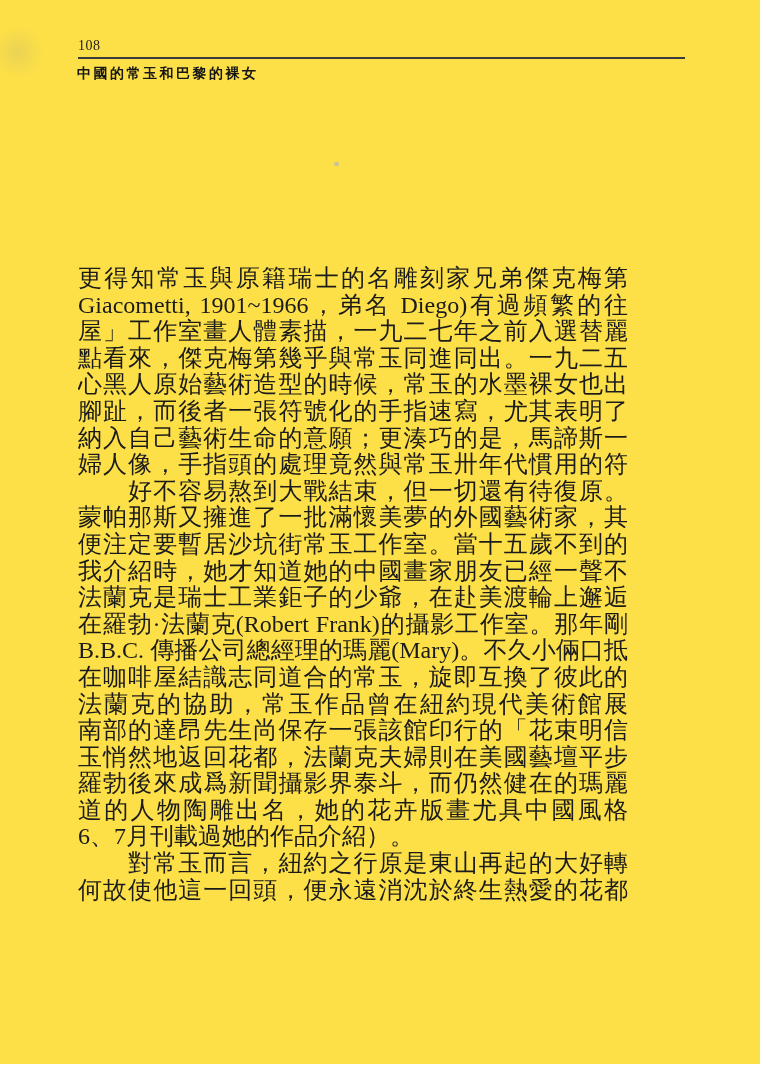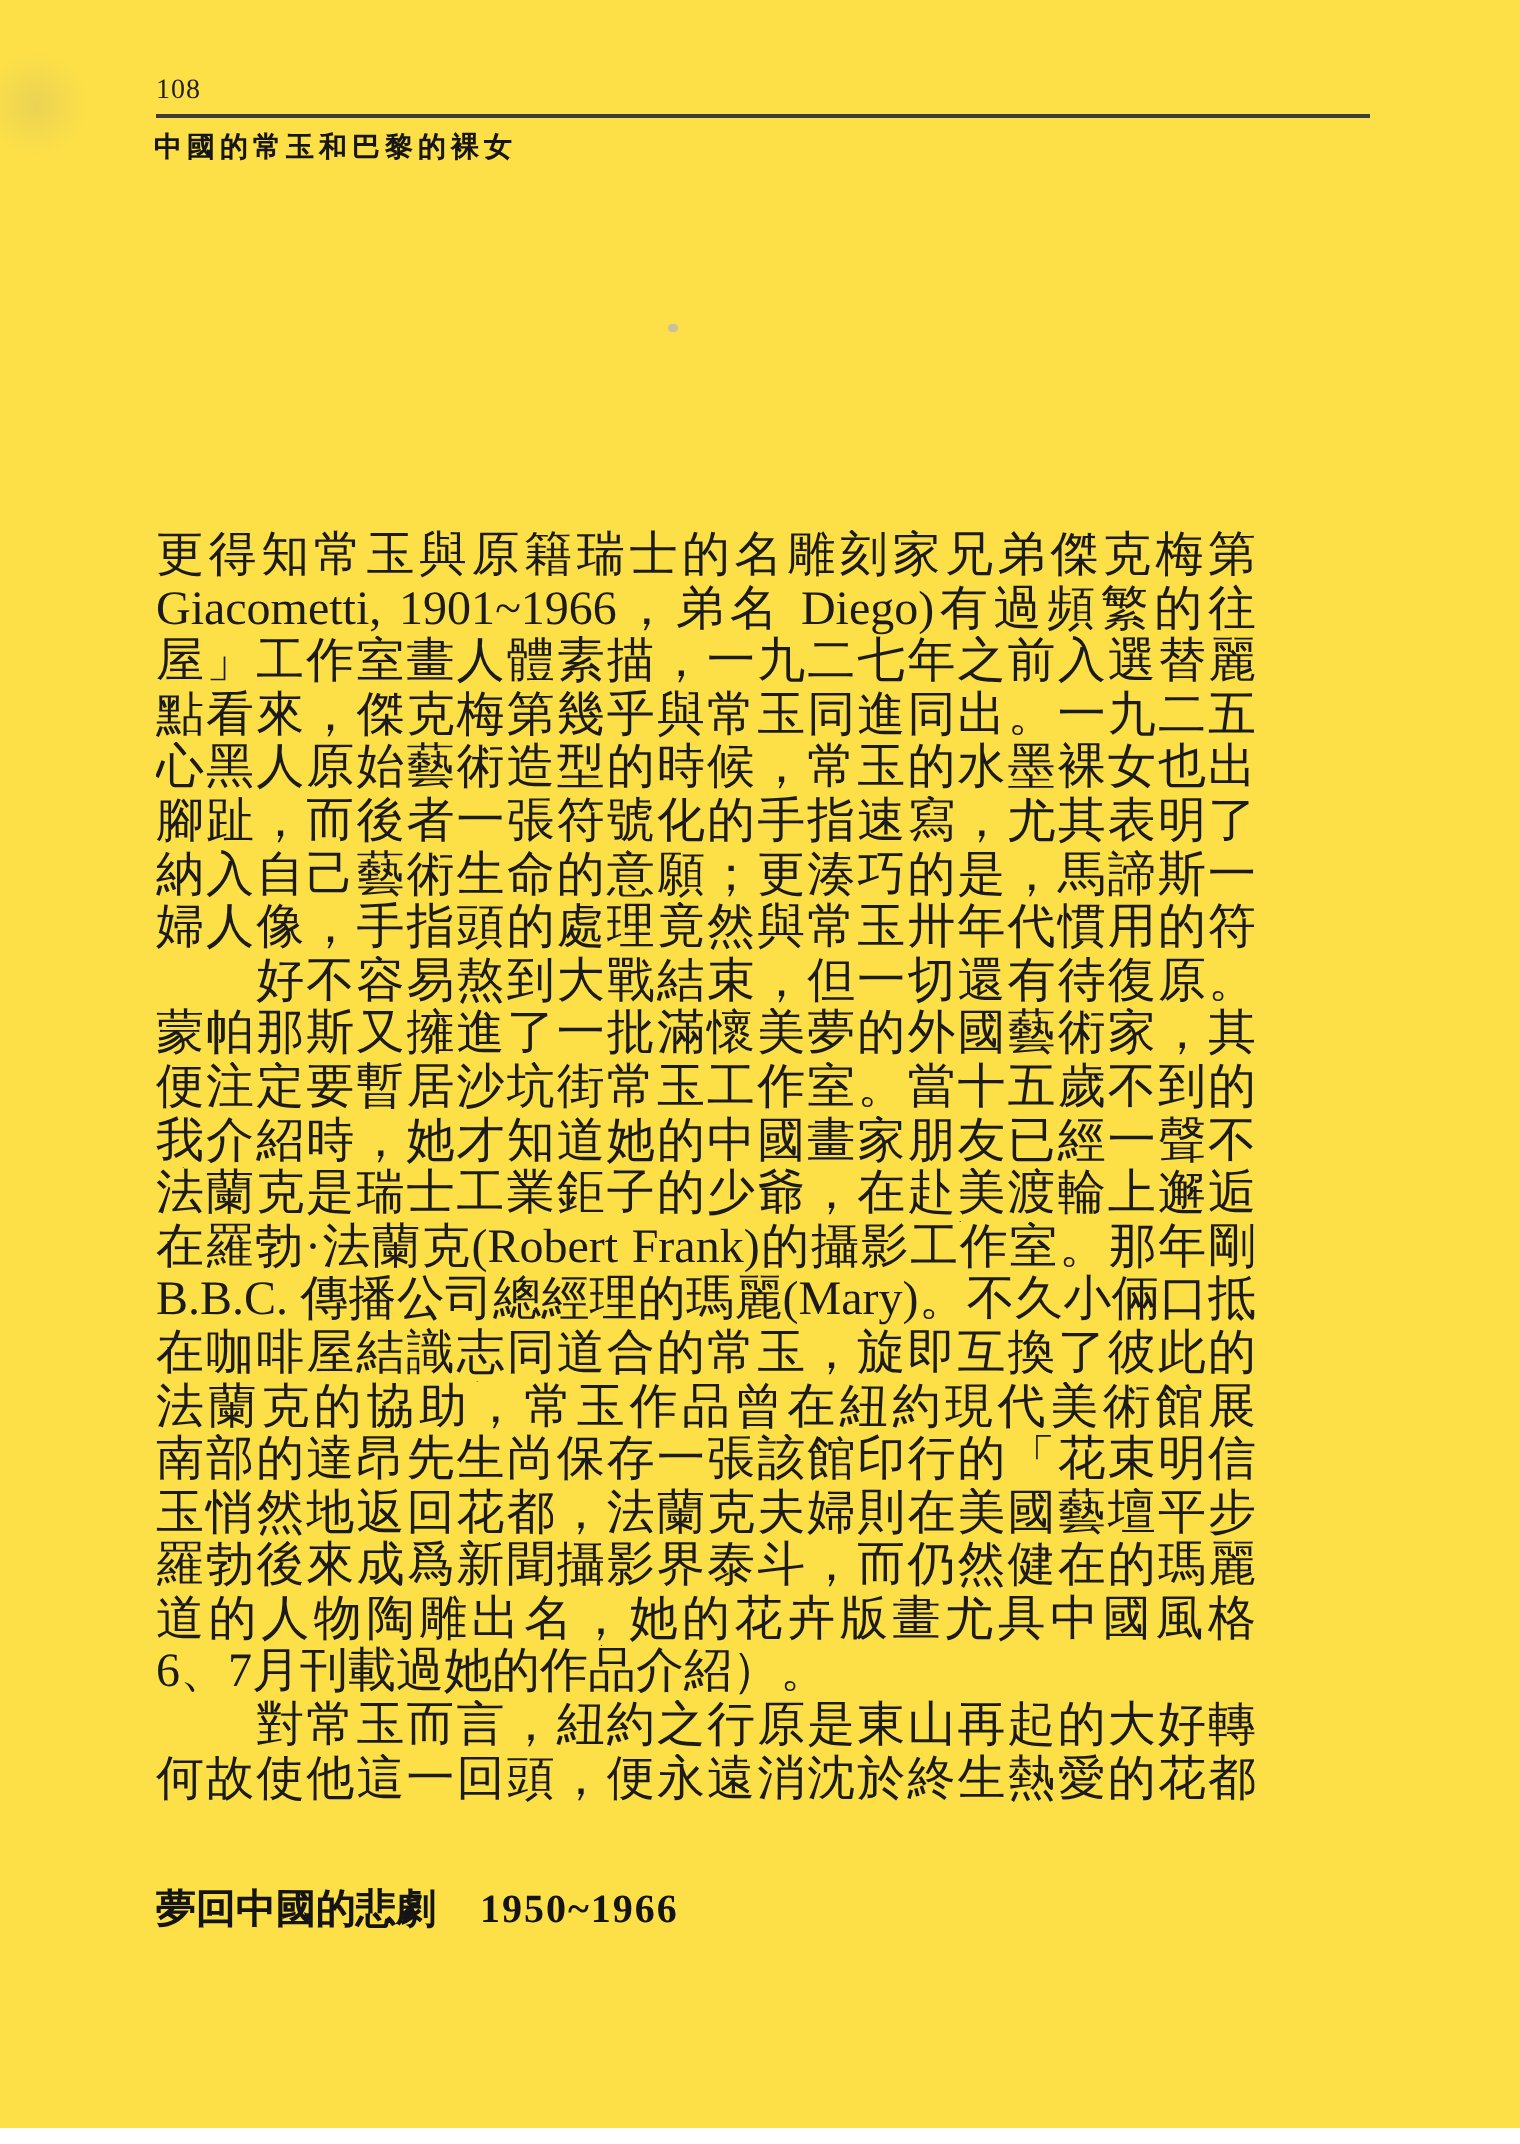--- a/index.html
+++ b/index.html
@@ -90,17 +90,14 @@
     <div class="ln">法蘭克的協助，常玉作品曾在紐約現代美術館展出；至少，現居法國</div>
     <div class="ln">南部的達昂先生尚保存一張該館印行的「花束明信片」。兩年後，常</div>
     <div class="ln">玉悄然地返回花都，法蘭克夫婦則在美國藝壇平步青雲，飛黃騰達。</div>
     <div class="ln">羅勃後來成爲新聞攝影界泰斗，而仍然健在的瑪麗則以埃及和原始味</div>
     <div class="ln">道的人物陶雕出名，她的花卉版畫尤具中國風格（雄獅美術，1982，</div>
     <div class="ln end">6、7月刊載過她的作品介紹）。</div>
     <div class="ln">　　對常玉而言，紐約之行原是東山再起的大好轉機，可惜不曉得是</div>
     <div class="ln end">何故使他這一回頭，便永遠消沈於終生熱愛的花都巴黎。</div>
   </div>
 
-  <div class="section-heading">
-    <span class="title">夢回中國的悲劇</span><span class="years">1950~1966</span>
-  </div>
 
 </div>
 
 </body></html>

